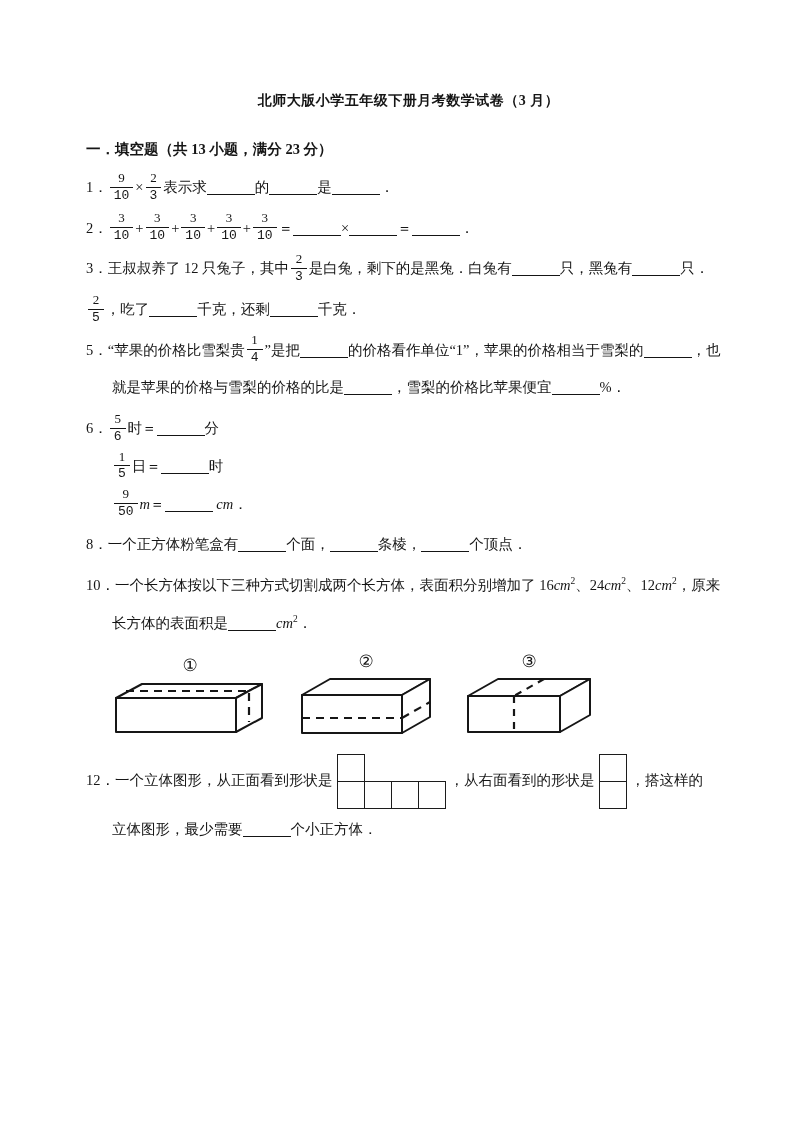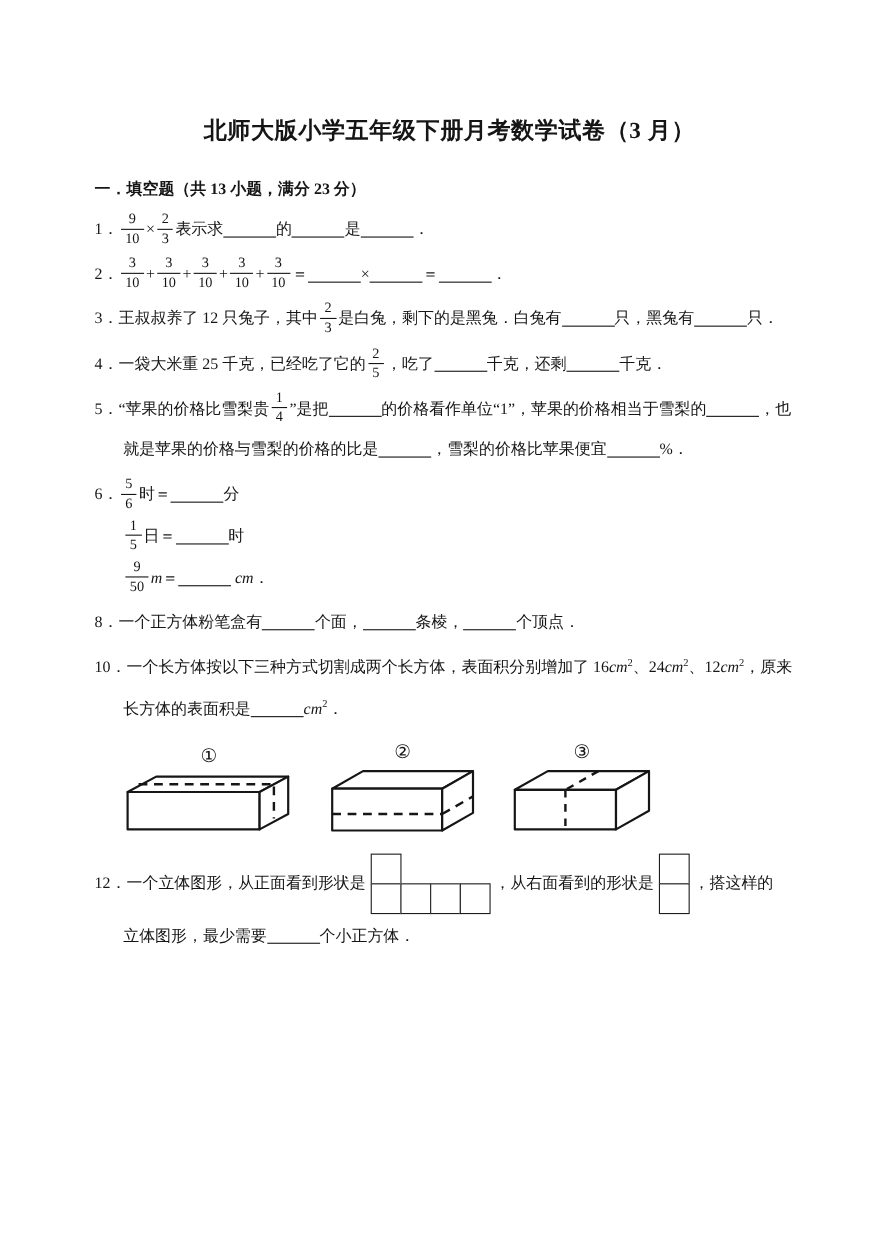--- a/index.html
+++ b/index.html
@@ -5,36 +5,36 @@
   html,body{margin:0;padding:0;}
   body{
     width:793px;height:1122px;
     background:#ffffff;color:#151515;
     font-family:"Liberation Serif","DejaVu Serif",serif;
     font-size:14.5px;
     overflow:hidden;
   }
   .page{box-sizing:border-box;width:793px;height:1122px;padding:92px 62px 20px 86px;}
   .title{
-    font-size:21px;font-weight:bold;text-align:center;
-    margin:12px 0 30px 0;letter-spacing:.5px;
+    font-size:14px;font-weight:bold;text-align:center;
+    margin:0 0 30px 0;letter-spacing:.5px;
   }
   .section{font-weight:bold;margin:0 0 10px 0;}
   .item{
     line-height:2.6;
     padding-left:26px;text-indent:-26px;
     margin:0 0 3px 0;
   }
   .txt{white-space:pre-wrap;}
   .frac{
     display:inline-block;vertical-align:middle;text-align:center;
     line-height:1.15;font-size:13px;margin:0 2px 3px 2px;text-indent:0;
   }
   .frac .num{display:block;border-bottom:1.2px solid #151515;padding:0 4px 1px 4px;}
-  .frac .den{display:block;padding:1px 4px 0 4px;}
+  .frac .den{display:block;padding:1px 4px 0 4px;font-family:Liberation Mono, monospace;}
   .blank{
     display:inline-block;width:48px;height:13px;
     border-bottom:1px solid #151515;vertical-align:-3px;text-indent:0;
   }
   .it{font-style:italic;}
   sup.sp{font-size:9.5px;line-height:0;}
   .gridfig{position:relative;display:inline-block;vertical-align:middle;margin:2px 4px;text-indent:0;}
   .gridfig .cell{
     position:absolute;box-sizing:border-box;width:28px;height:28px;
     border:1px solid #1c1c1c;background:#fff;
@@ -48,21 +48,21 @@
 <body>
 
 <div class="page">
   <h1 class="title">北师大版小学五年级下册月考数学试卷（3 月）</h1>
   <div class="section">一．填空题（共 13 小题，满分 23 分）</div>
 
   <div>
       <div class="item"><span class="txt">1．</span><span class="frac"><span class="num">9</span><span class="den">10</span></span><span class="txt">×</span><span class="frac"><span class="num">2</span><span class="den">3</span></span><span class="txt">表示求</span><span class="blank"></span><span class="txt">的</span><span class="blank"></span><span class="txt">是</span><span class="blank"></span><span class="txt">．</span></div>
       <div class="item"><span class="txt">2．</span><span class="frac"><span class="num">3</span><span class="den">10</span></span><span class="txt">+</span><span class="frac"><span class="num">3</span><span class="den">10</span></span><span class="txt">+</span><span class="frac"><span class="num">3</span><span class="den">10</span></span><span class="txt">+</span><span class="frac"><span class="num">3</span><span class="den">10</span></span><span class="txt">+</span><span class="frac"><span class="num">3</span><span class="den">10</span></span><span class="txt">＝</span><span class="blank"></span><span class="txt">×</span><span class="blank"></span><span class="txt">＝</span><span class="blank"></span><span class="txt">．</span></div>
       <div class="item"><span class="txt">3．王叔叔养了 12 只兔子，其中</span><span class="frac"><span class="num">2</span><span class="den">3</span></span><span class="txt">是白兔，剩下的是黑兔．白兔有</span><span class="blank"></span><span class="txt">只，黑兔有</span><span class="blank"></span><span class="txt">只．</span></div>
-      <div class="item"><span class="txt">4．一袋大米重 25 千克，已经吃了它的</span><span class="frac"><span class="num">2</span><span class="den">5</span></span><span class="txt">，吃了</span><span class="blank"></span><span class="txt">千克，还剩</span><span class="blank"></span><span class="txt">千克．</span></div>
+      <div class="item"><span class="frac"><span class="num">2</span><span class="den">5</span></span><span class="txt">，吃了</span><span class="blank"></span><span class="txt">千克，还剩</span><span class="blank"></span><span class="txt">千克．</span></div>
       <div class="item"><span class="txt">5．“苹果的价格比雪梨贵</span><span class="frac"><span class="num">1</span><span class="den">4</span></span><span class="txt">”是把</span><span class="blank"></span><span class="txt">的价格看作单位“1”，苹果的价格相当于雪梨的</span><span class="blank"></span><span class="txt">，也就是苹果的价格与雪梨的价格的比是</span><span class="blank"></span><span class="txt">，雪梨的价格比苹果便宜</span><span class="blank"></span><span class="txt">%．</span></div>
       <div class="item"><span class="txt">6．</span><span class="frac"><span class="num">5</span><span class="den">6</span></span><span class="txt">时＝</span><span class="blank"></span><span class="txt">分</span><br><span class="frac"><span class="num">1</span><span class="den">5</span></span><span class="txt">日＝</span><span class="blank"></span><span class="txt">时</span><br><span class="frac"><span class="num">9</span><span class="den">50</span></span><span class="it">m</span><span class="txt">＝</span><span class="blank"></span><span class="txt"> </span><span class="it">cm</span><span class="txt">．</span></div>
       <div class="item"><span class="txt">8．一个正方体粉笔盒有</span><span class="blank"></span><span class="txt">个面，</span><span class="blank"></span><span class="txt">条棱，</span><span class="blank"></span><span class="txt">个顶点．</span></div>
       <div class="item"><span class="txt">10．一个长方体按以下三种方式切割成两个长方体，表面积分别增加了 16</span><span class="it">cm</span><sup class="sp">2</sup><span class="txt">、24</span><span class="it">cm</span><sup class="sp">2</sup><span class="txt">、12</span><span class="it">cm</span><sup class="sp">2</sup><span class="txt">，原来长方体的表面积是</span><span class="blank"></span><span class="it">cm</span><sup class="sp">2</sup><span class="txt">．</span></div>
       <div class="boxes">
     <div class="boxfig">
       <span class="lbl">①</span>
       <svg width="152" height="60" viewBox="0 0 152 60">
         <g fill="#ffffff" stroke="#161616" stroke-width="2" stroke-linejoin="round">
           <polygon points="2,20 28,6 148,6 122,20"></polygon>

